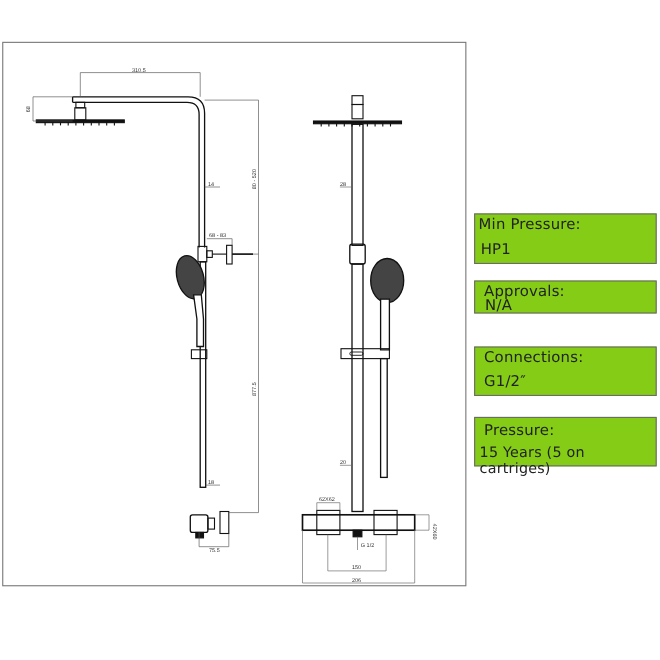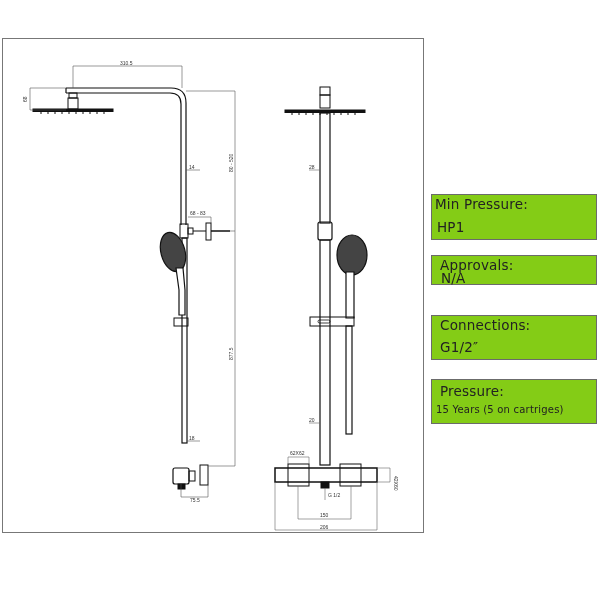--- a/index.html
+++ b/index.html
@@ -133,14 +133,14 @@
 <div class="spec-box" style="top:255px;height:30px;">
   <span class="spec-label" style="top:1px;left:8px;">Approvals:</span>
   <span class="spec-value" style="top:14px;left:9px;">N/A</span>
 </div>
 <div class="spec-box" style="top:315px;height:45px;">
   <span class="spec-label" style="top:1px;left:8px;">Connections:</span>
   <span class="spec-value" style="top:23px;left:8px;">G1/2″</span>
 </div>
 <div class="spec-box" style="top:379px;height:45px;">
   <span class="spec-label" style="top:3px;left:8px;">Pressure:</span>
-  <span class="spec-value" style="top:24px;left:4px;font-size:10px;">15 Years (5 on cartriges)</span>
+  <span class="spec-value" style="top:24px;left:4px;font-size:13px;">15 Years (5 on cartriges)</span>
 </div>
 
 </body></html>

